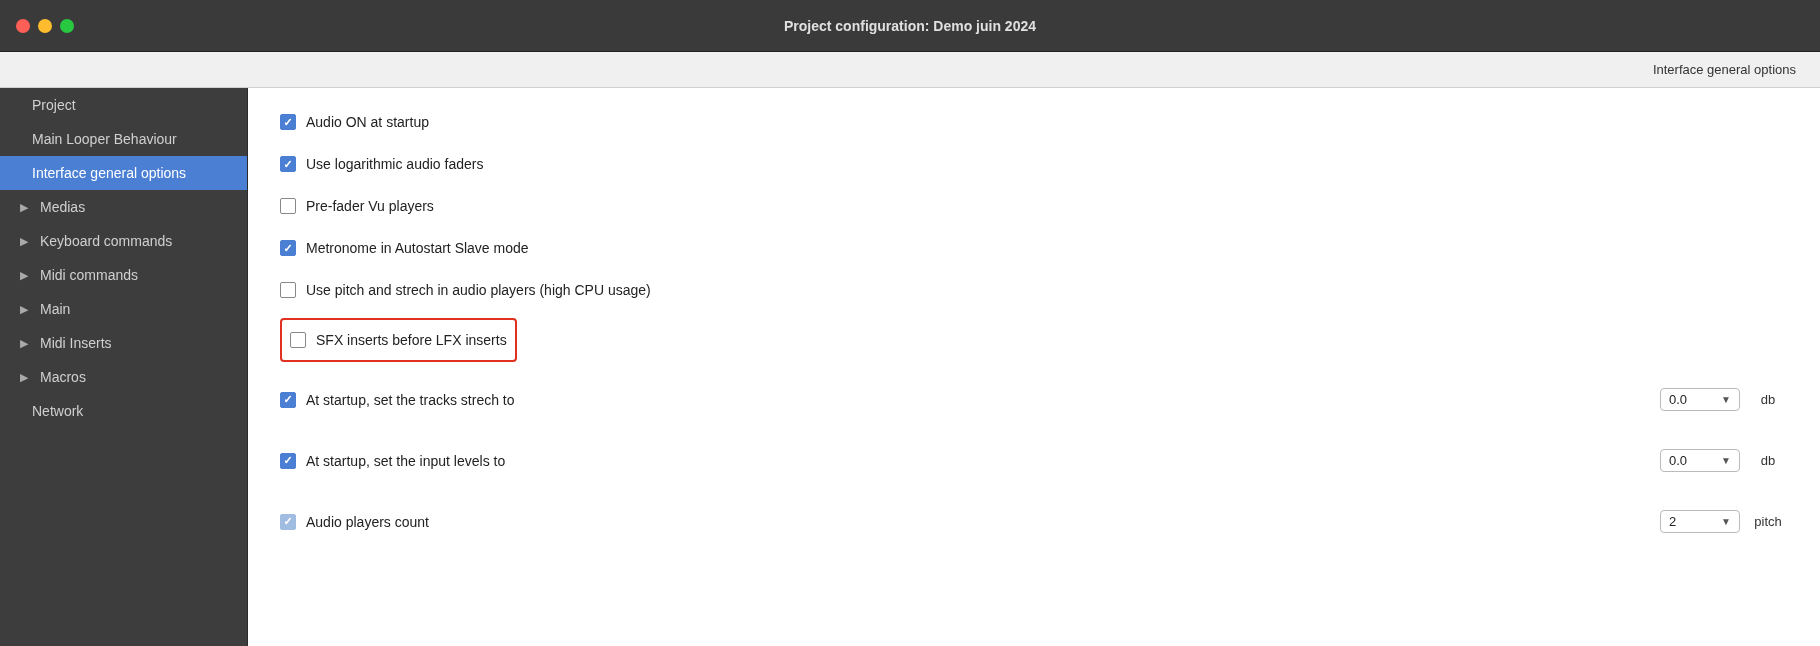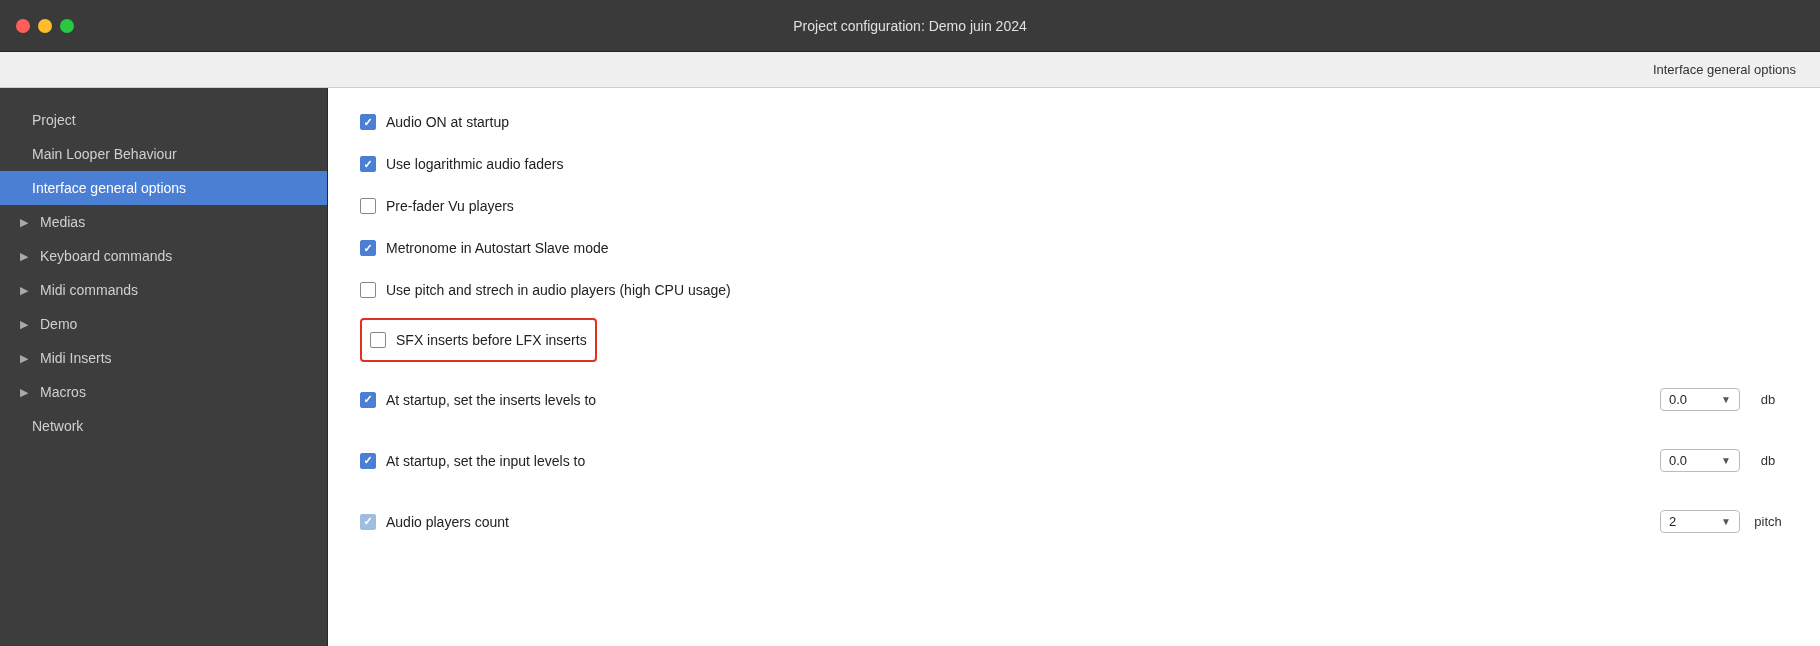--- a/index.html
+++ b/index.html
@@ -35,21 +35,21 @@
     }
     .window-btn.close { background: #ff5f57; }
     .window-btn.minimize { background: #febc2e; }
     .window-btn.maximize { background: #28c840; }
     .title-bar-title {
       position: absolute;
       left: 50%;
       transform: translateX(-50%);
       color: #e0e0e0;
       font-size: 14px;
-      font-weight: 400;
+      font-weight: 700;
       white-space: nowrap;
     }
 
     
     .subtitle-bar {
       background: #f0f0f0;
       height: 36px;
       display: flex;
       align-items: center;
       justify-content: flex-end;
@@ -62,24 +62,24 @@
     }
 
     
     .main-layout {
       display: flex;
       height: calc(646px - 52px - 36px);
     }
 
     
     .sidebar {
-      width: 328px;
+      width: 248px;
       background: #3d3d3d;
       border-right: 1px solid #2a2a2a;
-      padding: 15px 0;
+      padding: 0 0;
       flex-shrink: 0;
     }
     .sidebar-item {
       display: flex;
       align-items: center;
       padding: 9px 20px 9px 32px;
       color: #d0d0d0;
       font-size: 14px;
       cursor: pointer;
       position: relative;
@@ -222,21 +222,21 @@
       <div class="sidebar-item has-arrow">
         <span class="sidebar-arrow">▶</span>
         <span>Keyboard commands</span>
       </div>
       <div class="sidebar-item has-arrow">
         <span class="sidebar-arrow">▶</span>
         <span>Midi commands</span>
       </div>
       <div class="sidebar-item has-arrow">
         <span class="sidebar-arrow">▶</span>
-        <span>Demo</span>
+        <span>Main</span>
       </div>
       <div class="sidebar-item has-arrow">
         <span class="sidebar-arrow">▶</span>
         <span>Midi Inserts</span>
       </div>
       <div class="sidebar-item has-arrow">
         <span class="sidebar-arrow">▶</span>
         <span>Macros</span>
       </div>
       <div class="sidebar-item">
@@ -257,21 +257,21 @@
         <div class="checkbox checked"></div>
         <span class="option-label">Metronome in Autostart Slave mode</span>
       </div><div class="option-row">
         <div class="checkbox"></div>
         <span class="option-label">Use pitch and strech in audio players (high CPU usage)</span>
       </div><div class="option-row highlighted">
         <div class="checkbox"></div>
         <span class="option-label">SFX inserts before LFX inserts</span>
       </div><div class="option-row-with-value">
         <div class="checkbox checked"></div>
-        <span class="option-label">At startup, set the inserts levels to</span>
+        <span class="option-label">At startup, set the tracks strech to</span>
         <div class="value-dropdown">
           <span>0.0</span>
           <span class="dropdown-arrow">▼</span>
         </div>
         <span class="unit-label">db</span>
       </div><div class="option-row-with-value">
         <div class="checkbox checked"></div>
         <span class="option-label">At startup, set the input levels to</span>
         <div class="value-dropdown">
           <span>0.0</span>

